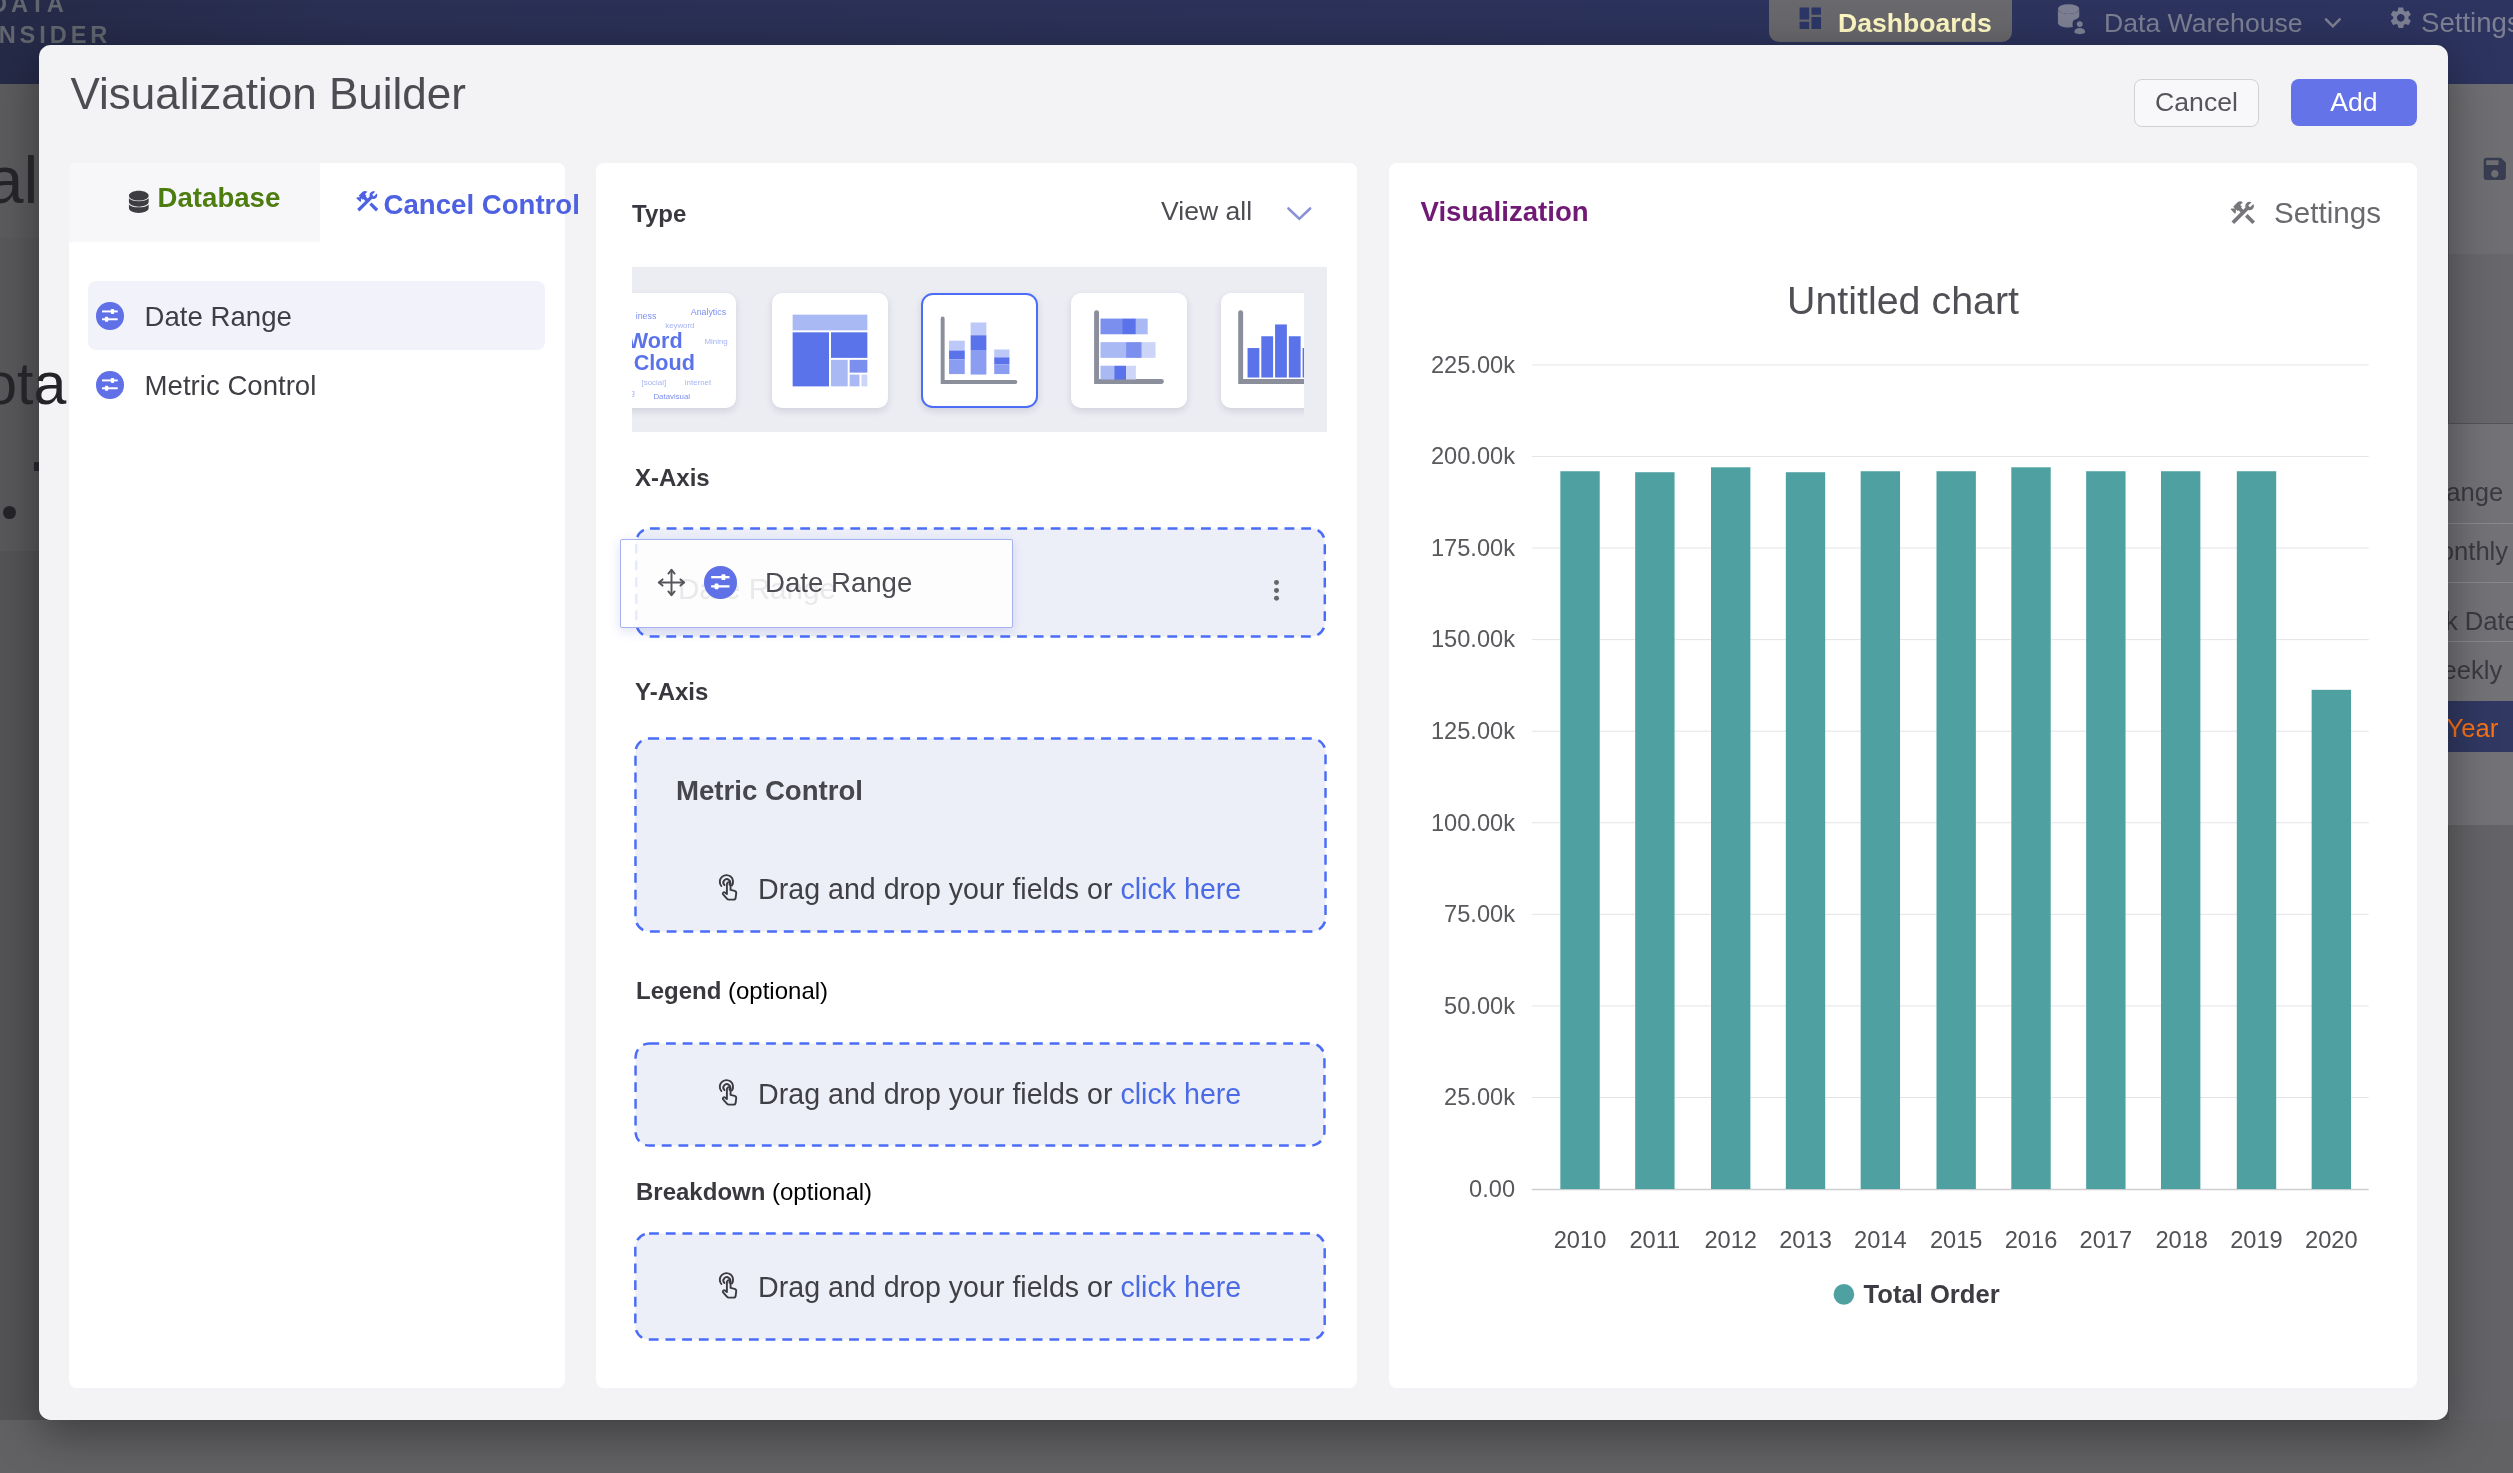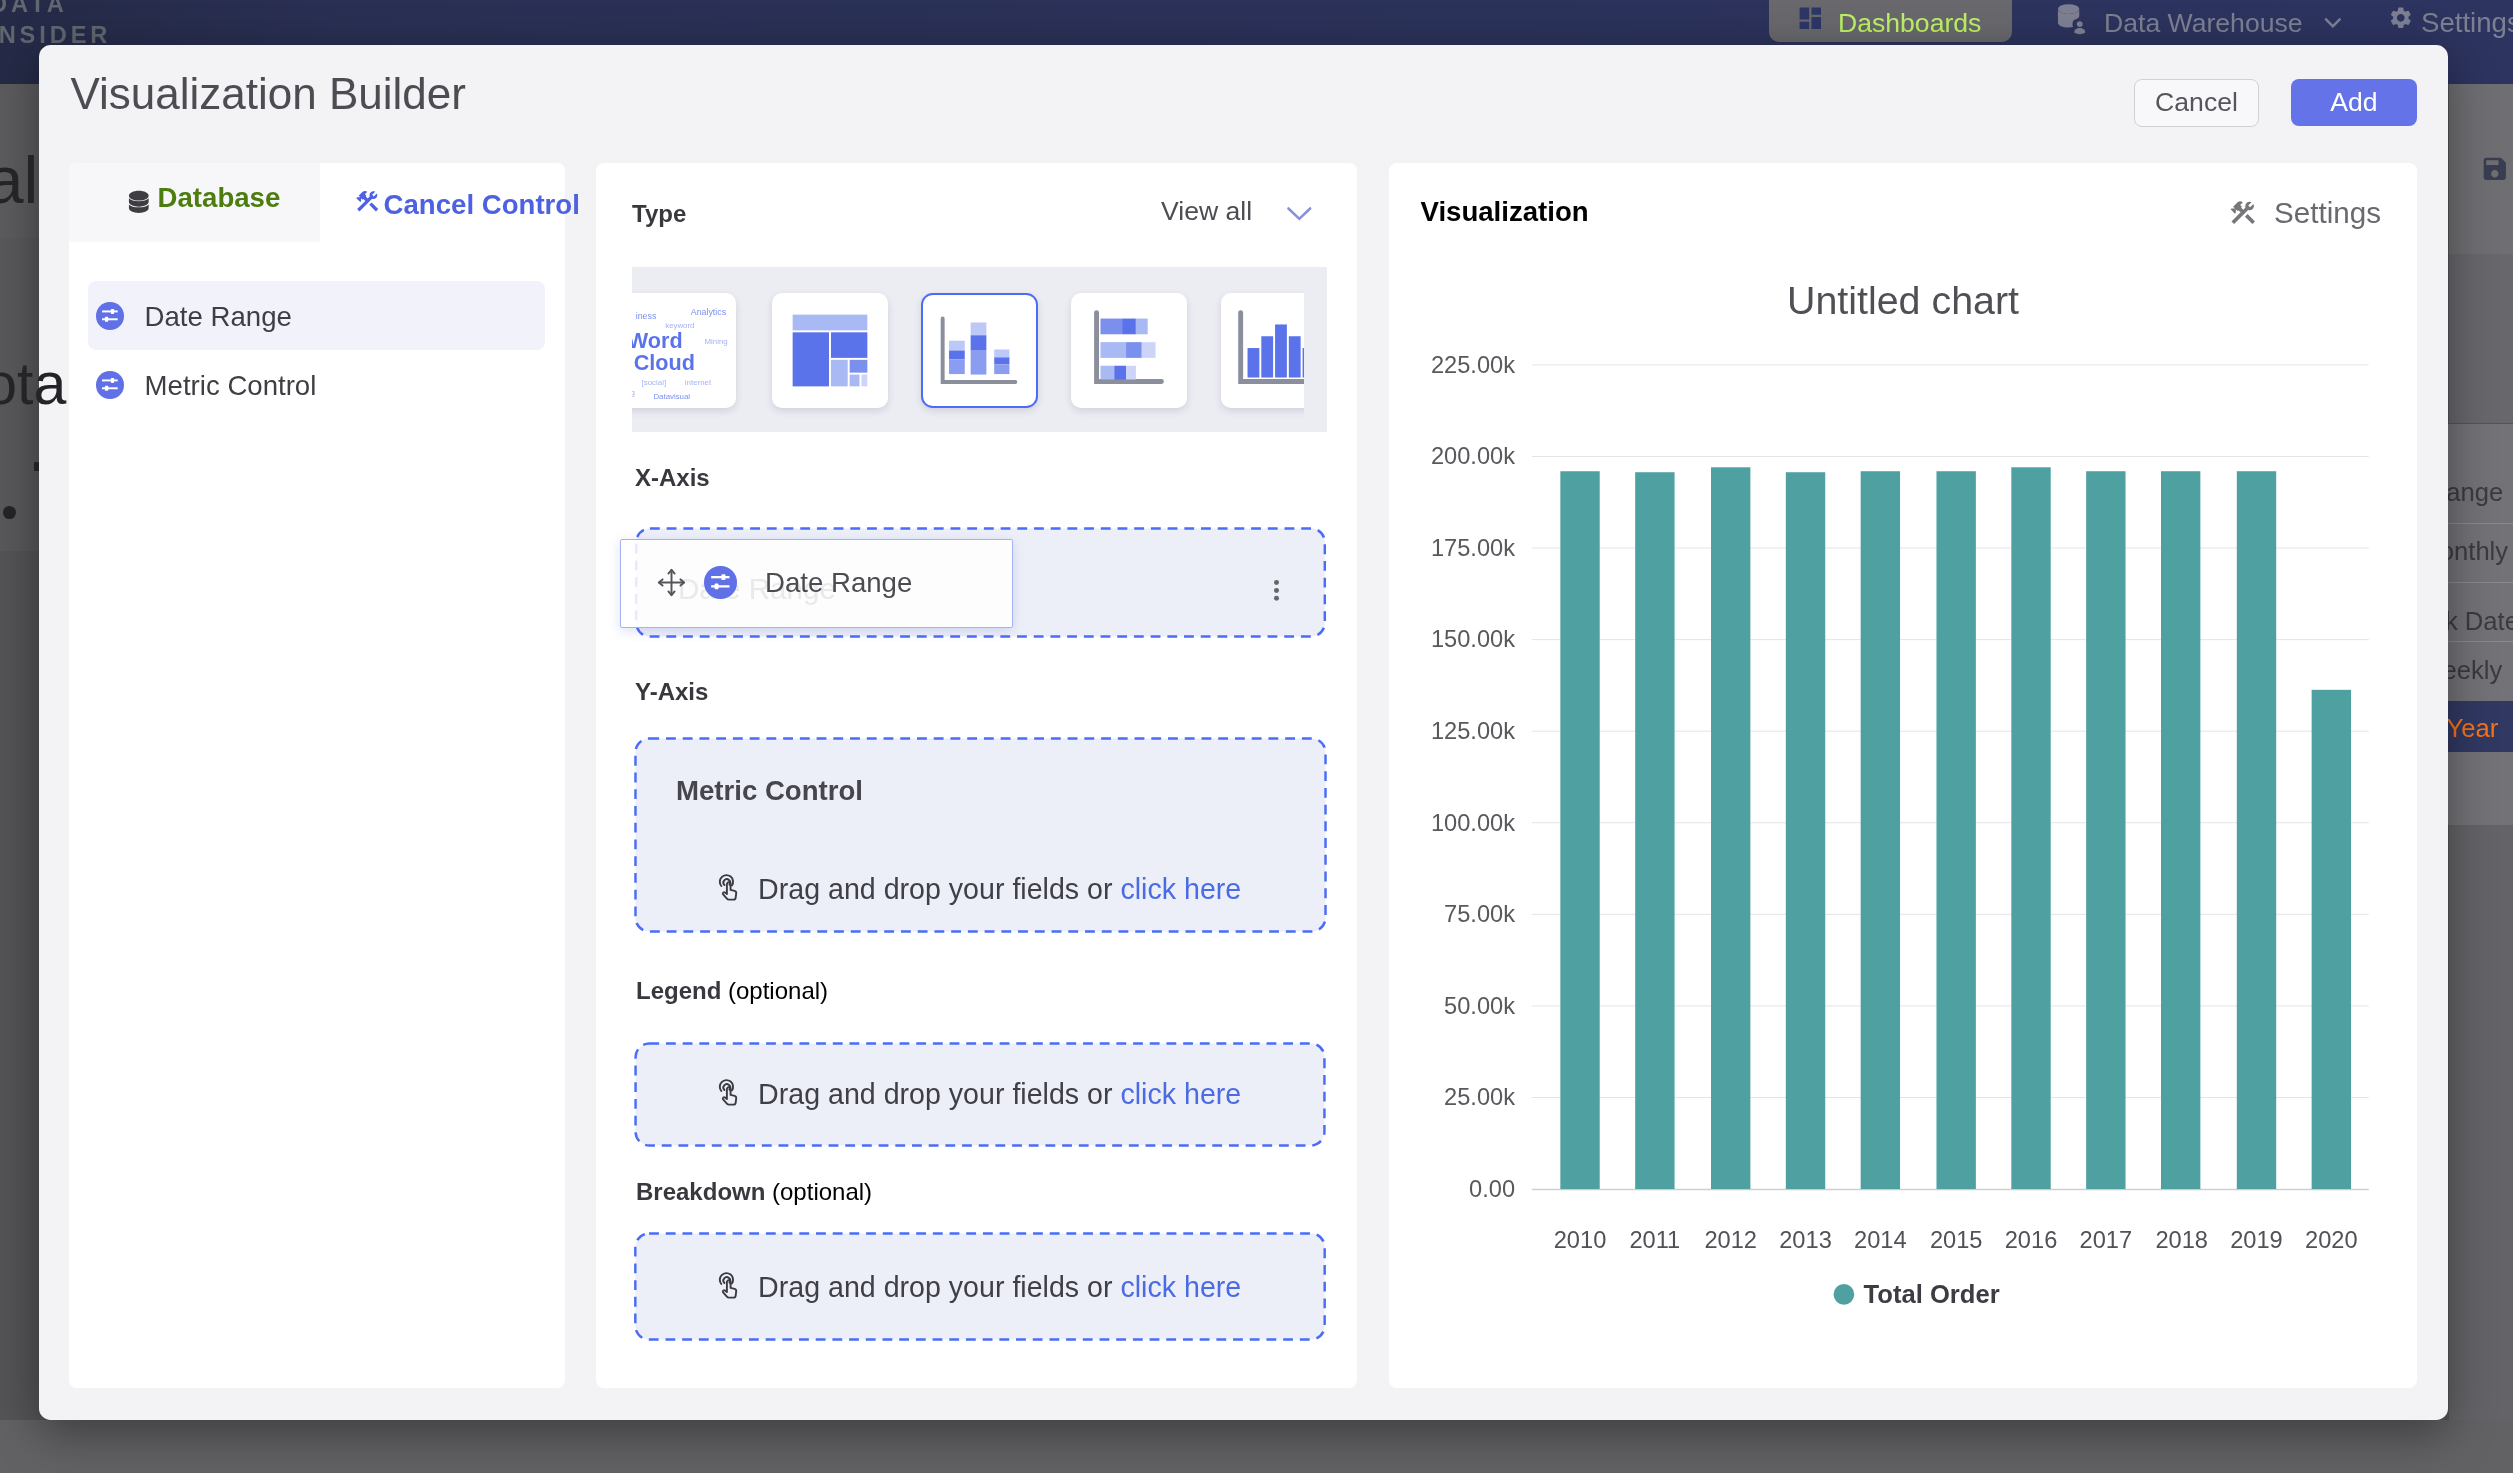--- a/index.html
+++ b/index.html
@@ -52,21 +52,21 @@
 </head>
 <body>
 
 <div id="navbar" class="abs"></div>
 <div class="abs logo" style="left:-9.9px; top:-6.9px;">DATA</div>
 <div class="abs logo" style="left:-11.8px; top:23.6px;">INSIDER</div>
 <div id="dashtab" class="abs"></div>
 <svg class="abs" style="left:1796px; top:3.9px;" width="28.6" height="28.6" viewBox="0 0 24 24" fill="#2c3767">
     <path d="M3 13h8V3H3v10zm0 8h8v-6H3v6zm10 0h8V11h-8v10zm0-18v6h8V3h-8z"></path>
   </svg>
-<div class="abs navtxt" style="left:1838px; top:7.9px; color:#bef264; font-weight:400;">Dashboards</div>
+<div class="abs navtxt" style="left:1838px; top:7.9px; color:#fef9c3; font-weight:700;">Dashboards</div>
 <svg class="abs" style="left:2055px; top:3px;" width="33" height="31.5" viewBox="0 0 34 32" fill="#7d8093">
     <ellipse cx="14" cy="6" rx="11" ry="5"></ellipse>
     <path d="M3 6v7c0 2.8 4.9 5 11 5s11-2.2 11-5V6c0 2.8-4.9 5-11 5S3 8.8 3 6z"></path>
     <path d="M3 13v7c0 2.8 4.9 5 11 5 1.6 0 3.2-.15 4.6-.43-.38-.9-.6-1.9-.6-2.95 0-2.4 1.1-4.5 2.8-5.9-2 .8-4.3 1.28-6.8 1.28-6.1 0-11-2.2-11-5z"></path>
     <circle cx="25.5" cy="21.5" r="3"></circle>
     <path d="M25.5 25.5c-3 0-5.5 1.7-5.5 3.8v1.2c1.6.95 3.4 1.5 5.5 1.5s3.9-.55 5.5-1.5v-1.2c0-2.1-2.5-3.8-5.5-3.8z"></path>
   </svg>
 <div class="abs navtxt" style="left:2104px; top:7.9px;">Data Warehouse</div>
 <svg class="abs" style="left:2323px; top:16.7px;" width="19.7" height="11.8" viewBox="0 0 22 14" fill="none" stroke="#7d8093" stroke-width="3">
     <path d="M2 2l9 9 9-9"></path>
@@ -278,21 +278,21 @@
           <path d="M6.9 9.6a4.9 4.9 0 1 1 7.8-.4"></path>
           <path d="M9.2 8.9a2.5 2.5 0 1 1 3.7-.3"></path>
           <path d="M11.0 11.9V8.2a1.35 1.35 0 0 1 2.7 0v4.3l3 .75c.78.2 1.28.9 1.18 1.7l-.4 3.2a1.7 1.7 0 0 1-1.68 1.5h-3.3a2 2 0 0 1-1.5-.68l-2.8-3.2a1 1 0 0 1 1.4-1.4l1.4 1.2z"></path>
         </svg>
       <span>Drag and drop your fields or&nbsp;</span>
         <span class="blue">click here</span>
     </div>
   </div>
 
   <div id="panelR" class="abs panel">
-    <div class="abs" style="left:31.5px; top:32.5px; font-size:27.6px; font-weight:700; color:#000000;">Visualization</div>
+    <div class="abs" style="left:31.5px; top:32.5px; font-size:27.6px; font-weight:700; color:#701a75;">Visualization</div>
     <svg class="abs" style="left:839px; top:35px;" width="29.6" height="29.6" viewBox="0 0 24 24" fill="#76767b">
         <path d="m13.7827 15.1719 2.1213-2.1213 5.9963 5.9962-2.1213 2.1213z"></path>
         <path d="M17.5 10c1.93 0 3.5-1.57 3.5-3.5 0-.58-.16-1.12-.41-1.6l-2.7 2.7-1.49-1.49 2.7-2.7c-.48-.25-1.02-.41-1.6-.41C15.57 3 14 4.57 14 6.5c0 .41.08.8.21 1.16l-1.85 1.85-1.78-1.78.71-.71-1.41-1.41L12 3.49c-1.17-1.17-3.07-1.17-4.24 0L4.22 7.03l1.41 1.41H2.81L2.1 9.15l3.54 3.54.71-.71V9.15l1.41 1.41.71-.71 1.78 1.78-7.41 7.41 2.12 2.12L16.34 9.79c.36.13.75.21 1.16.21z"></path>
       </svg>
     <div class="abs" style="left:885px; top:33px; font-size:29.6px; color:#69696e;">Settings</div>
     <svg class="abs" style="left:0; top:0;" width="1028" height="1225" viewBox="0 0 1044 1244">
       <text x="522" y="153" font-size="40" fill="#4f4f55" text-anchor="middle">Untitled chart</text>
       <g stroke="#e4e4e8" stroke-width="1">
         <line x1="145" y1="205" x2="995" y2="205"></line>
         <line x1="145" y1="298" x2="995" y2="298"></line>

